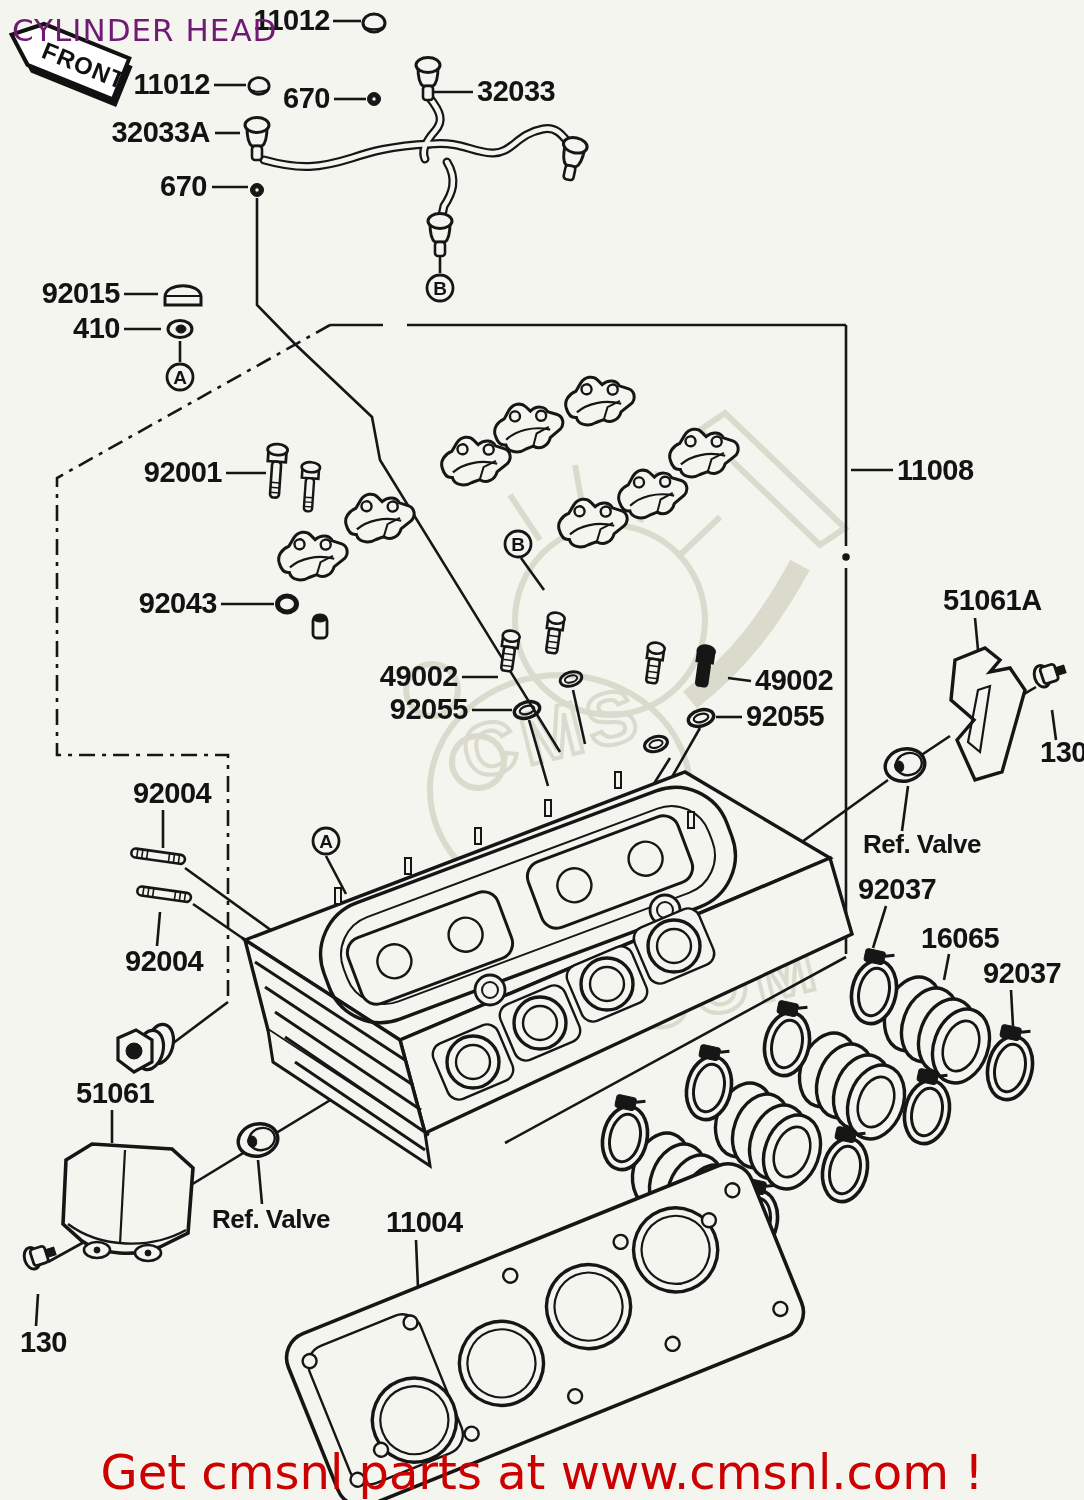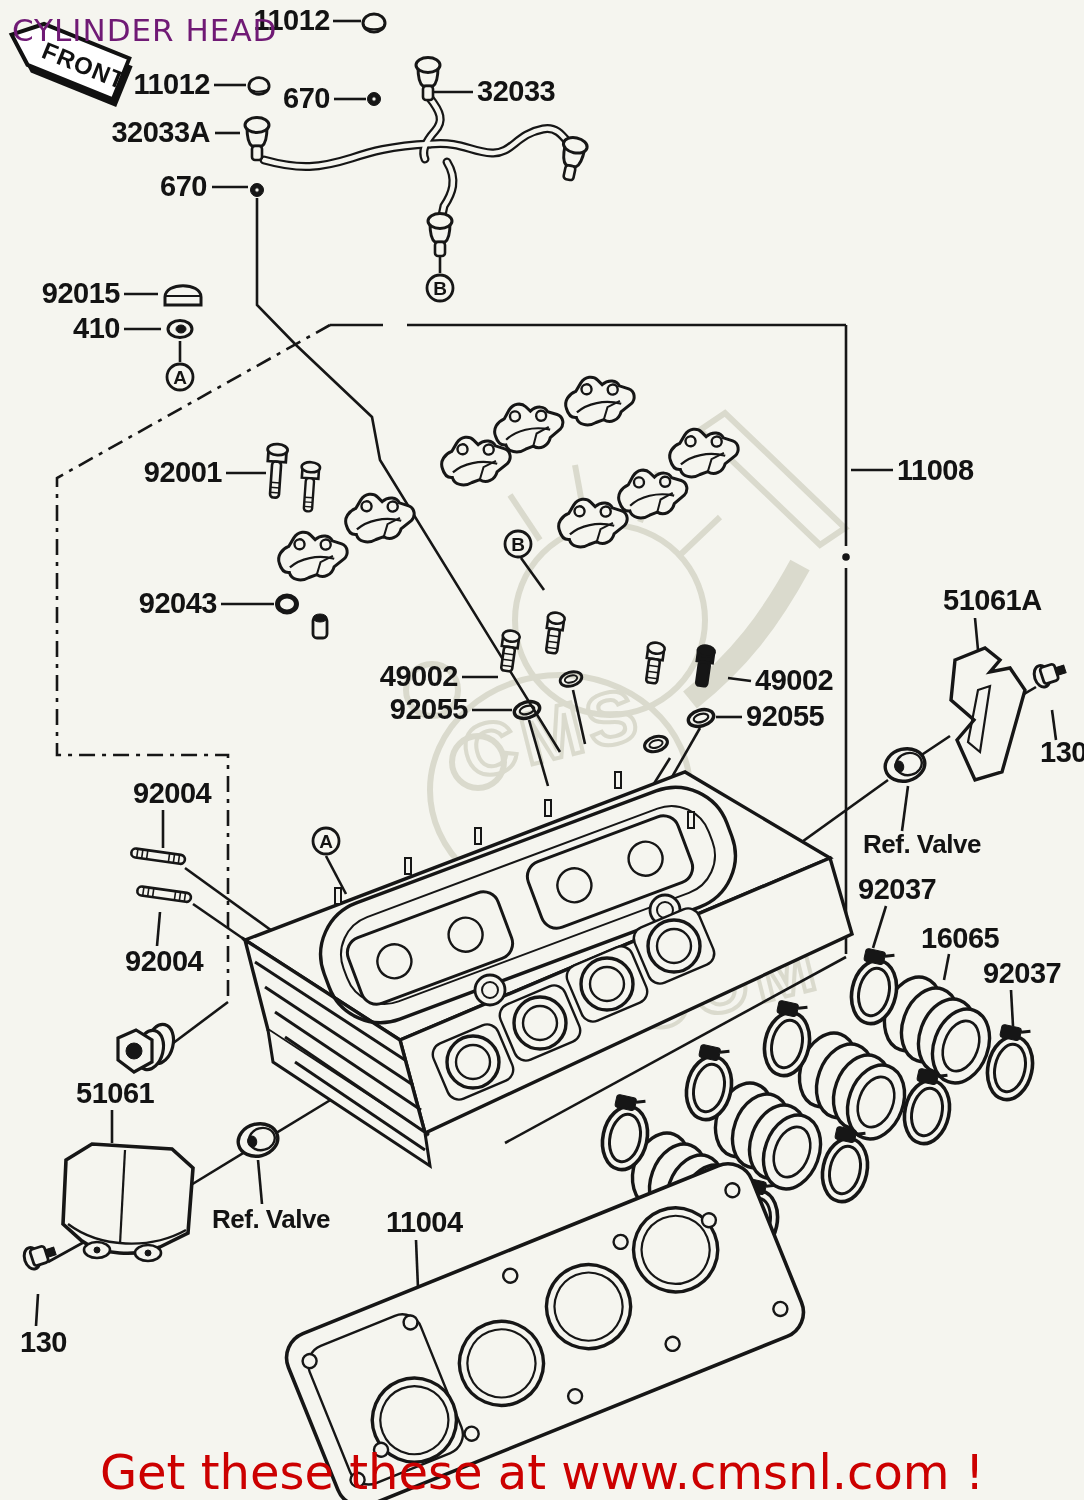--- a/index.html
+++ b/index.html
@@ -430,14 +430,14 @@
       <text class="t-label" x="983" y="983">92037</text>
       <text class="t-label" x="133" y="803">92004</text>
       <text class="t-label" x="125" y="971">92004</text>
       <text class="t-label" x="76" y="1103">51061</text>
       <text class="t-label t-ref" x="212" y="1228">Ref. Valve</text>
       <text class="t-label" x="386" y="1232">11004</text>
       <text class="t-label" x="20" y="1352">130</text>
     </g>
   </svg>
 
-  <div class="footer-banner">Get these these at www.cmsnl.com !</div>
+  <div class="footer-banner">Get cmsnl parts at www.cmsnl.com !</div>
 </div>
 
 </body></html>

